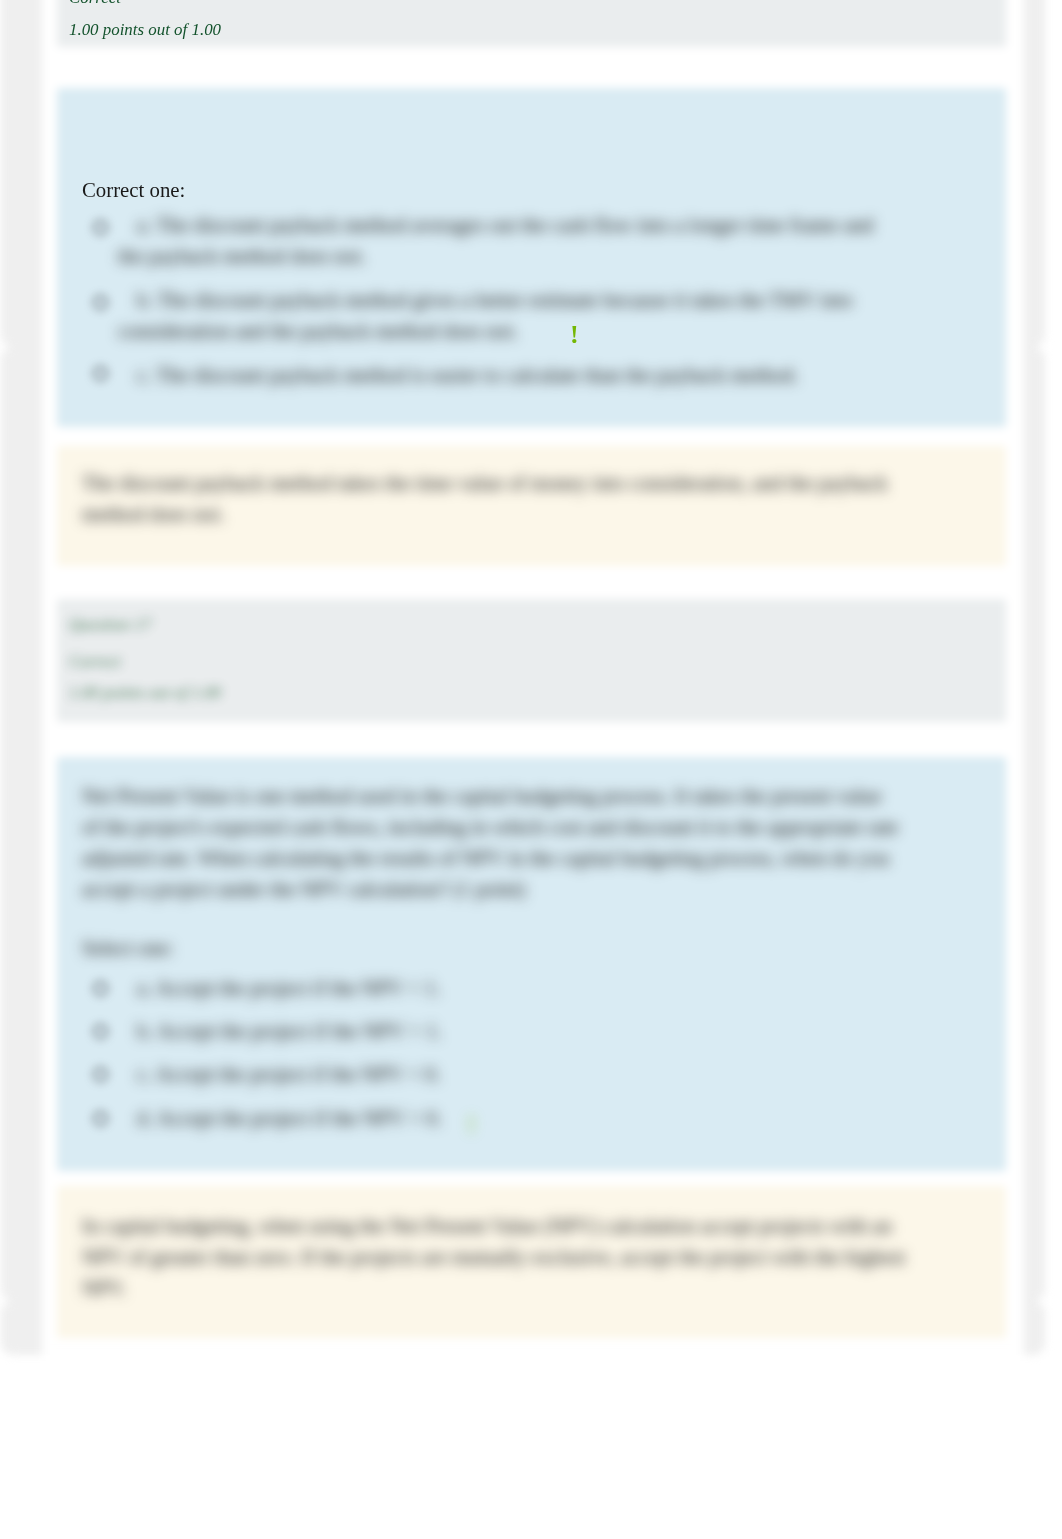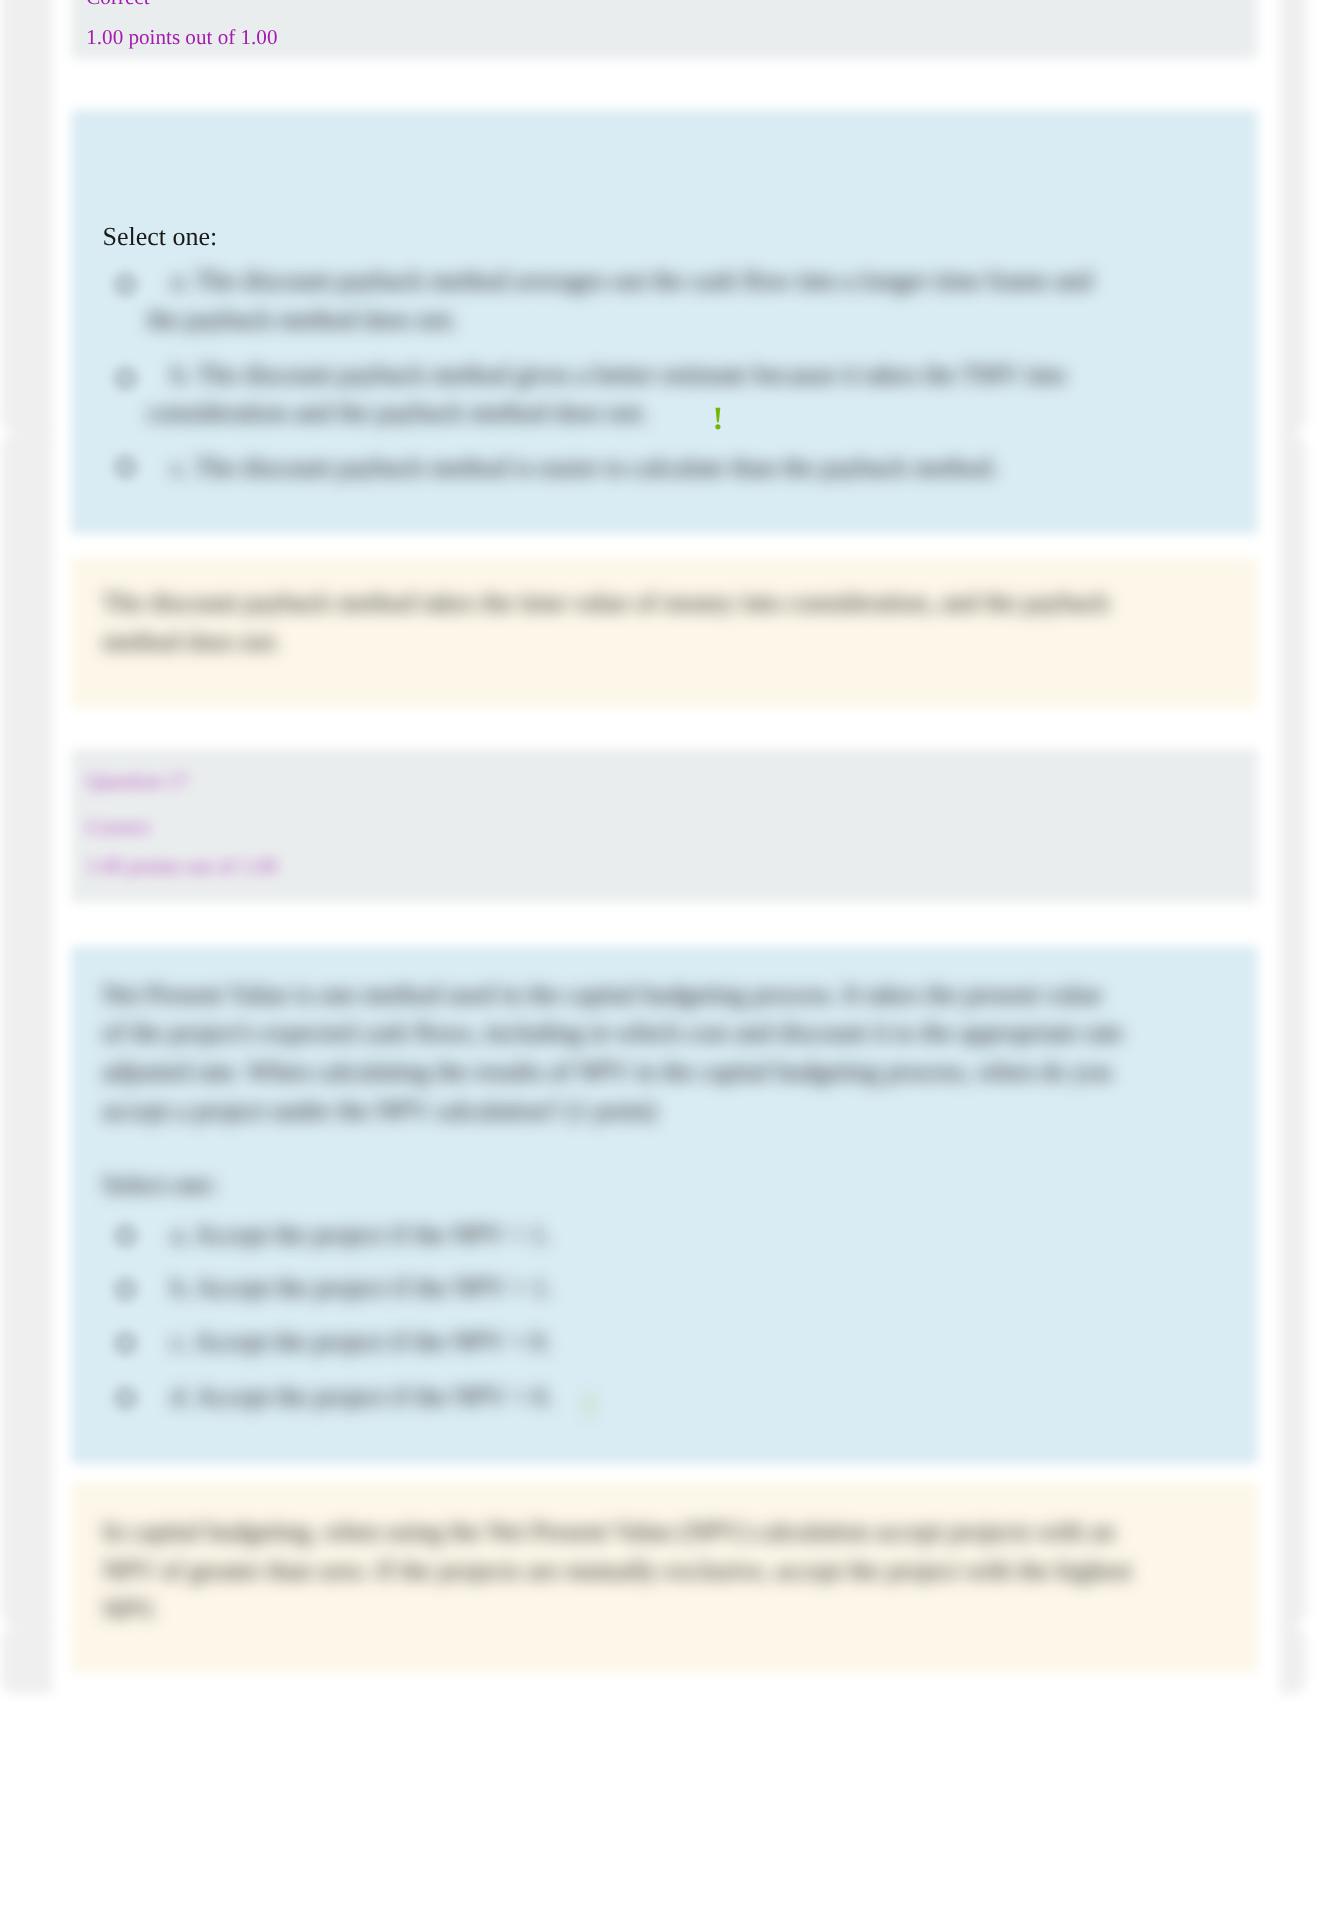--- a/index.html
+++ b/index.html
@@ -11,21 +11,21 @@
   .bg-layer{position:absolute;left:0;top:0;width:1062px;height:1539px;filter:blur(4.4px);}
   .outer{position:absolute;background:#efefef;border-radius:12px;}
   .inner{position:absolute;left:42px;width:982px;background:#ffffff;}
   .qbox{position:absolute;left:57px;width:949px;background:#d9ebf3;border-radius:3px;}
   .fbbox{position:absolute;left:57px;width:949px;background:#fcf7e9;border-radius:3px;}
   .infobox{position:absolute;left:57px;width:949px;background:#eaedee;border-radius:3px;}
 
   
   .fg-layer{position:absolute;left:0;top:0;width:1062px;height:1539px;}
   .qtext{position:absolute;font-size:20.8px;line-height:31px;color:#1a1a1a;}
-  .pts{position:absolute;font-size:16.9px;line-height:25px;color:#a21caf;}
+  .pts{position:absolute;font-size:16.9px;line-height:25px;color:#14532d;font-style:italic;}
 
   .radio{position:absolute;width:15px;height:15px;border-radius:50%;
          border:2px solid rgba(60,66,72,0.80);background:transparent;box-sizing:border-box;
          filter:blur(4.4px);}
   .opt{position:absolute;font-size:20.8px;line-height:31px;color:#1a1a1a;
        width:780px;text-indent:19px;}
 
   .blurA{filter:blur(6.2px);}
   .blurB{filter:blur(5.2px);opacity:0.78;}
 
@@ -52,21 +52,21 @@
     <div class="infobox" style="top:599px;height:123px;"></div>
     <div class="qbox" style="top:757px;height:414px;"></div>
     <div class="fbbox" style="top:1186px;height:152px;"></div>
   </div>
 
   <div class="fg-layer">
 
     <div class="pts" style="left:69px;top:-15px;">Correct</div>
     <div class="pts" style="left:69px;top:17px;">1.00 points out of 1.00</div>
 
-    <div class="qtext" style="left:82px;top:174px;">Select one:</div>
+    <div class="qtext" style="left:82px;top:174px;">Correct one:</div>
 
     <div class="radio" style="left:93px;top:220px;"></div>
     <div class="opt blurA" style="left:118px;top:209px;">a. The discount payback method averages out the cash flow into a longer time frame and the payback method does not.</div>
 
     <div class="radio" style="left:93px;top:295px;"></div>
     <div class="opt blurA" style="left:118px;top:284px;">b. The discount payback method gives a better estimate because it takes the TMV into consideration and the payback method does not.</div>
 
     <div class="radio" style="left:93px;top:366px;"></div>
     <div class="opt blurA" style="left:118px;top:359px;">c. The discount payback method is easier to calculate than the payback method.</div>
 

